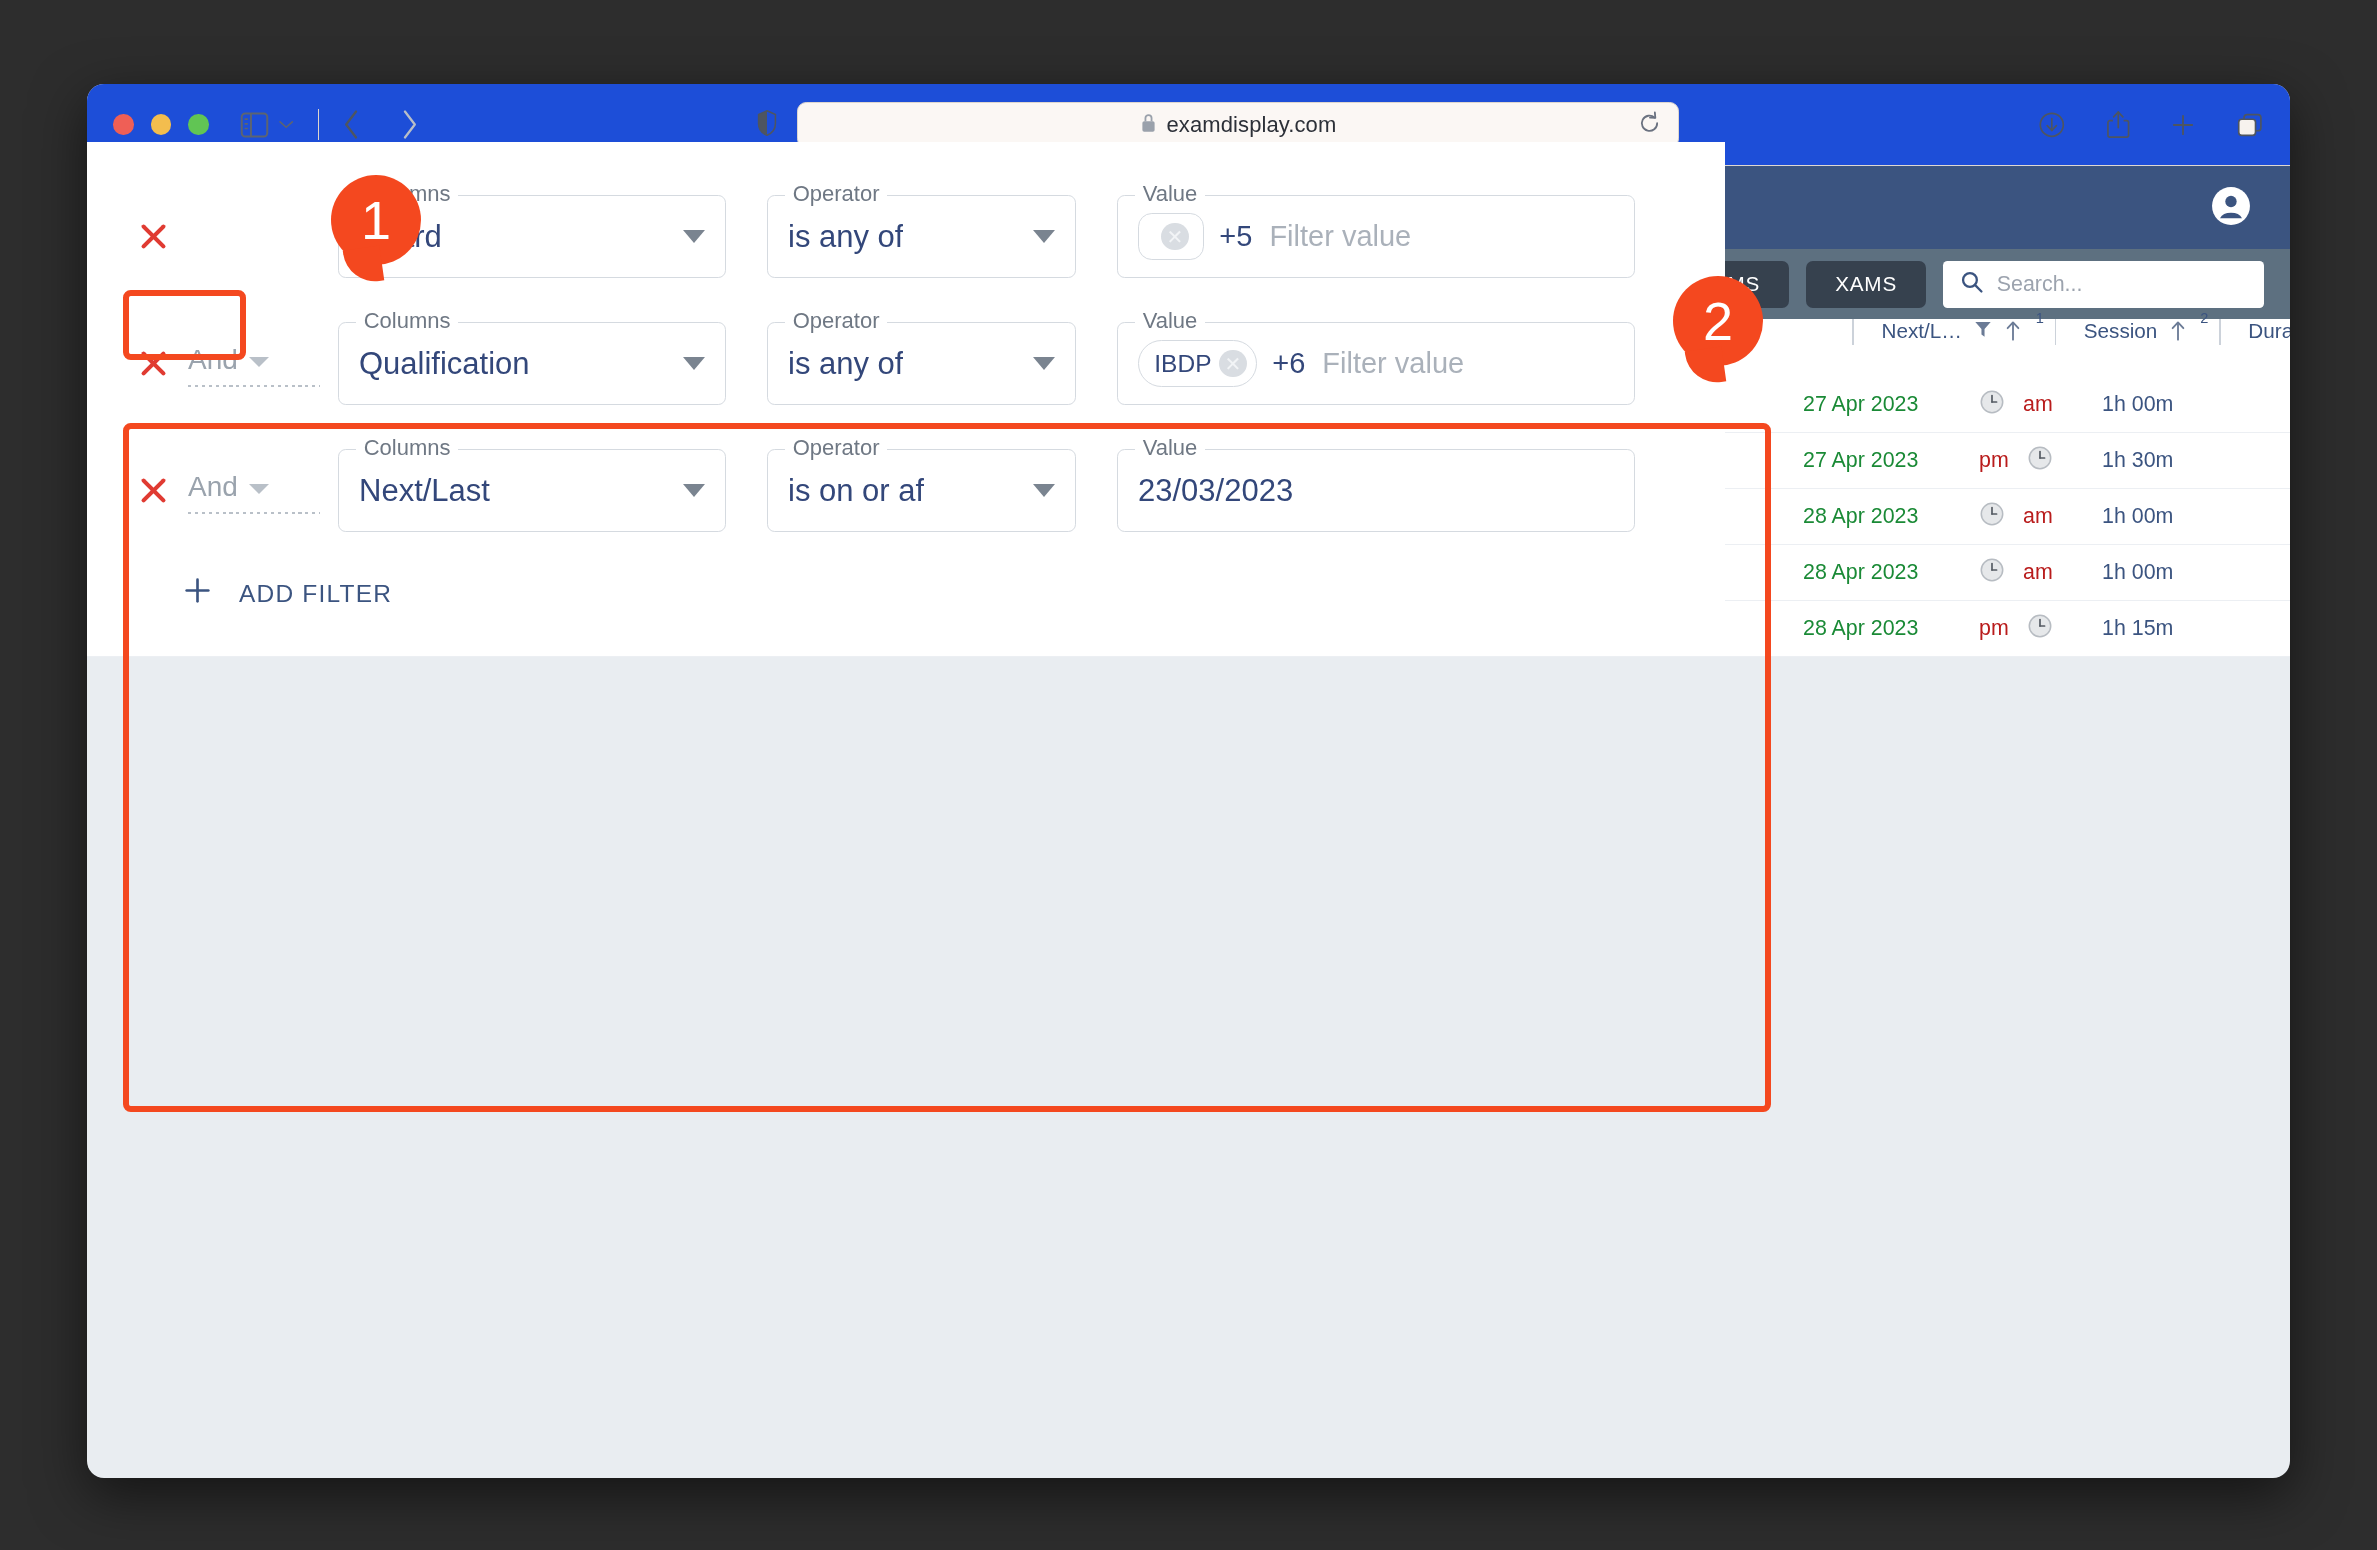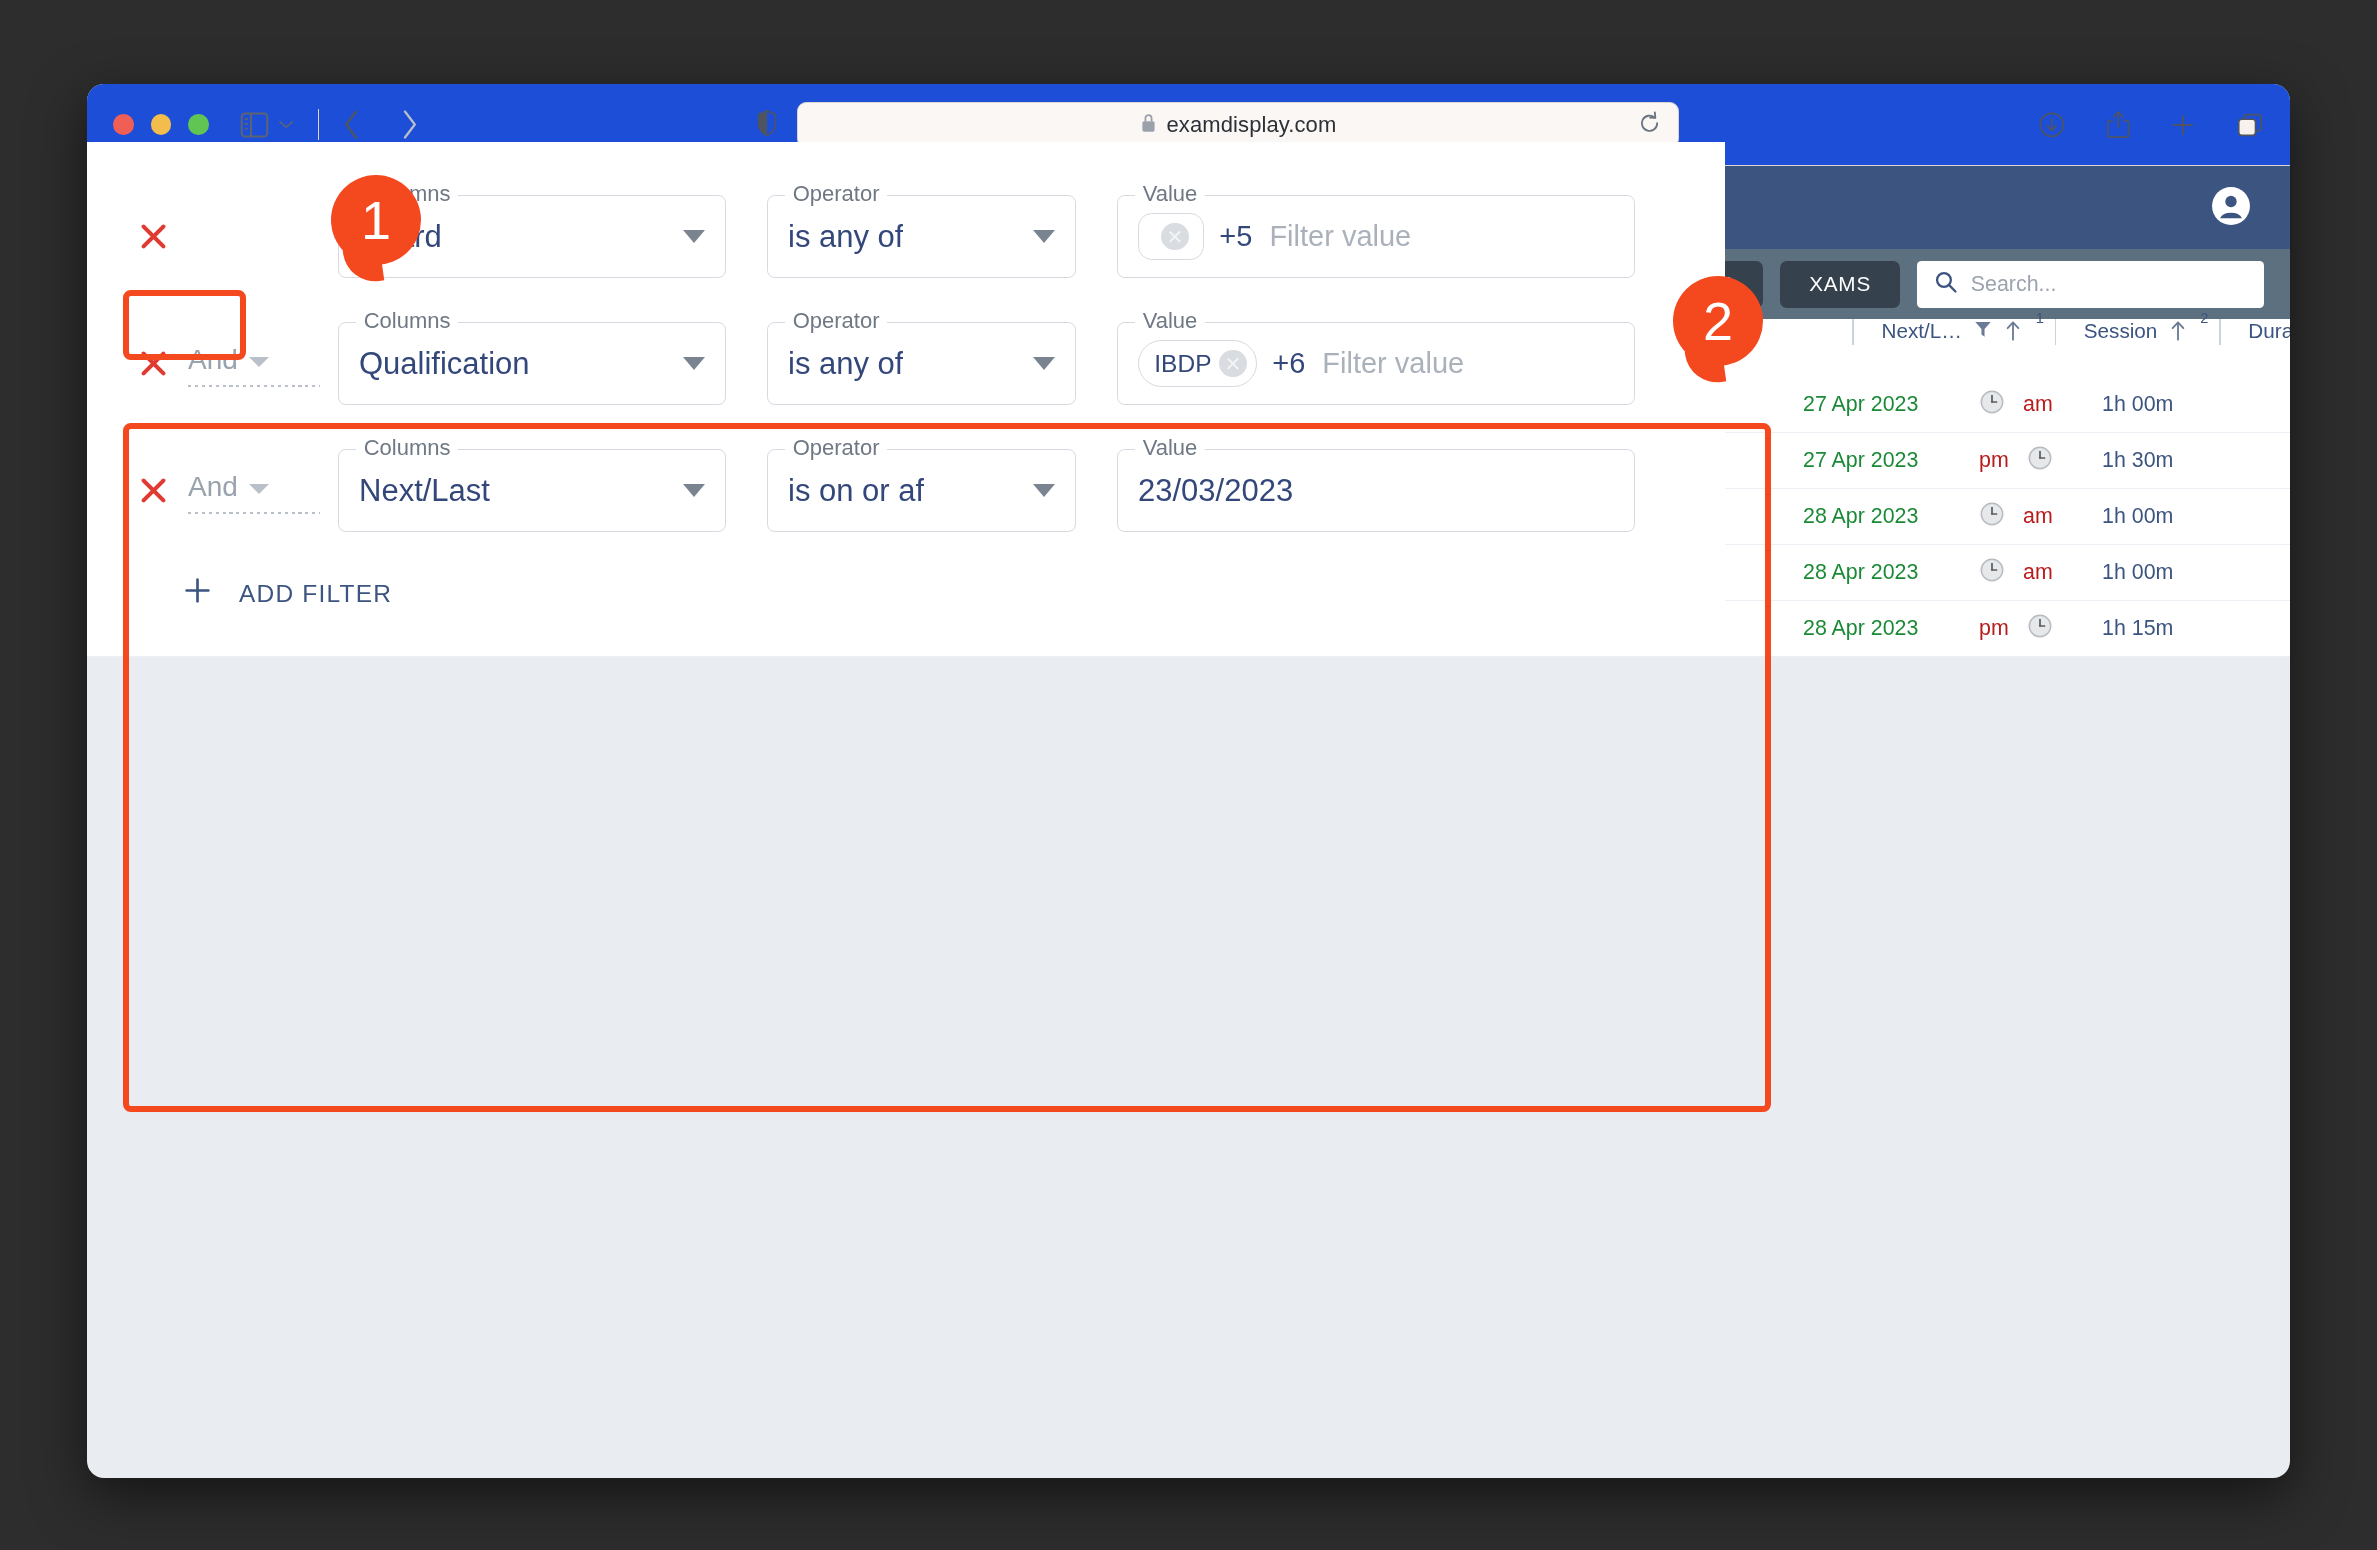--- a/index.html
+++ b/index.html
@@ -72,21 +72,21 @@
   }
   .toolbar-spacer { flex: 1; }
   .tb-icons { display: flex; align-items: center; gap: 34px; margin-right: 27.6px; color: #fff; }
   .pill {
     background: #36414e; border-radius: 6.9px; height: 47px;
     display: flex; align-items: center; gap: 12.3px; padding: 0 29px;
     color: #fff; font-size: 20.7px; letter-spacing: 0.8px; margin-right: 17px;
     white-space: nowrap;
   }
   .searchbox {
-    background: #fff; border-radius: 4.6px; height: 47px; width: 347px;
+    background: #fff; border-radius: 4.6px; height: 47px; width: 321px;
     display: flex; align-items: center; gap: 12.3px; padding: 0 17px;
   }
   .searchbox .ph { color: #9ca3ae; font-size: 21.4px; }
 
   
   .thead {
     height: 58px; background: #fff; display: flex; align-items: center;
     color: #3b5480; font-size: 20.7px; position: relative;
   }
   .th { display: flex; align-items: flex-start; gap: 10.7px; position: relative; height: 100%; }

